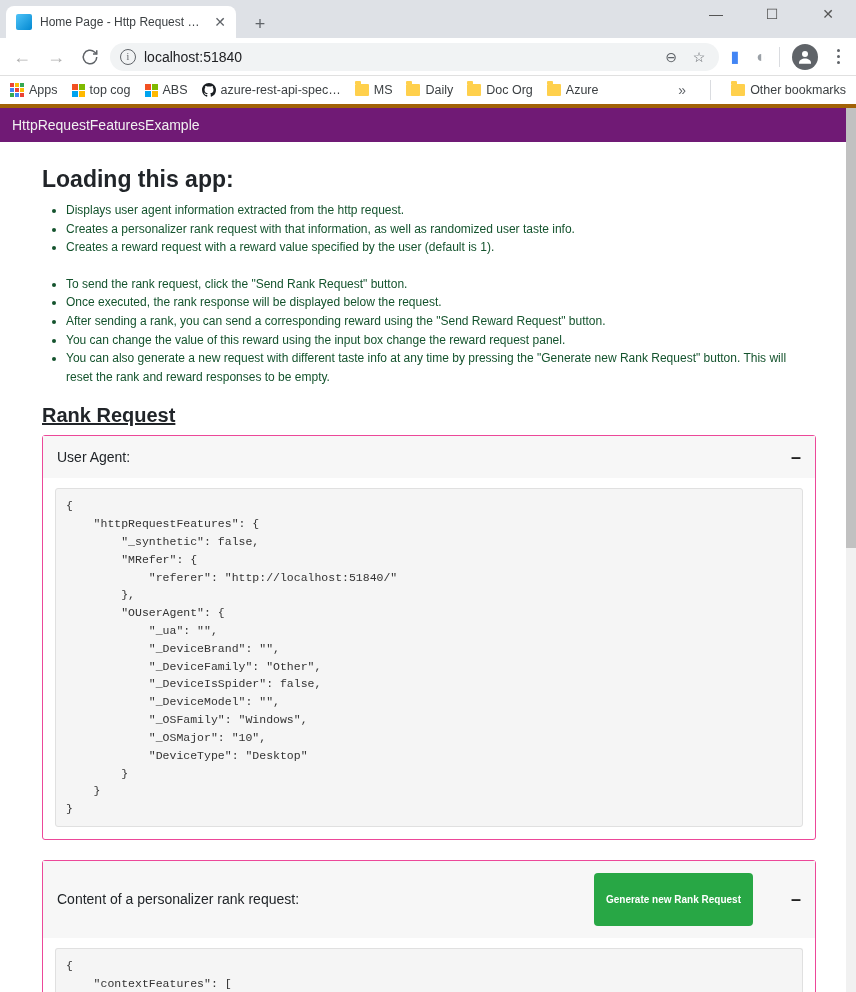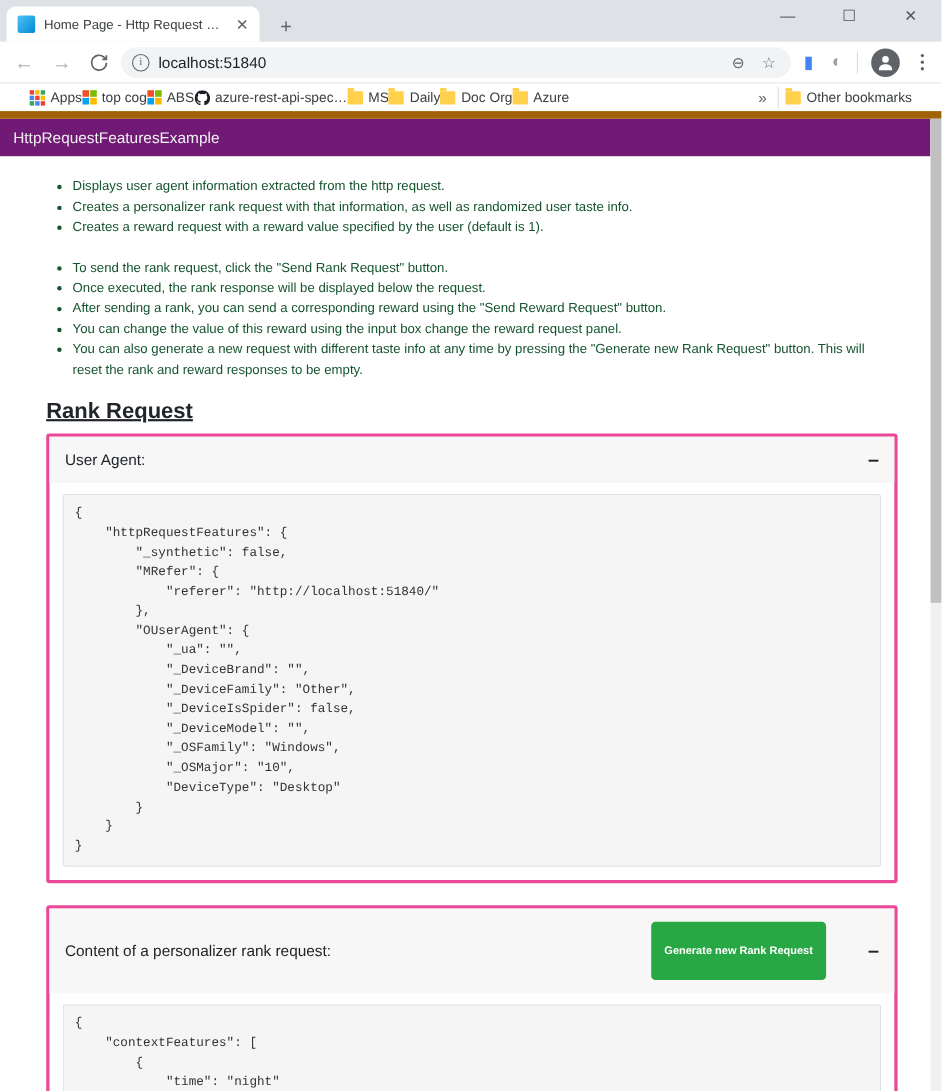--- a/index.html
+++ b/index.html
@@ -24,21 +24,21 @@
   .arrow { font-size:18px; line-height:1; }
   .omnibox { flex:1; height:28px; background:#f1f3f4; border-radius:14px; display:flex; align-items:center; padding:0 10px; gap:8px; font-size:14px; color:#202124; }
   .omnibox .info-icn { width:16px; height:16px; border:1px solid #5f6368; border-radius:50%; display:flex; align-items:center; justify-content:center; font-size:10px; color:#5f6368; font-family:serif; }
   .omnibox .url { flex:1; }
   .omni-icn { color:#5f6368; width:20px; text-align:center; }
   .avatar { width:26px; height:26px; background:#5f6368; border-radius:50%; margin:0 4px; display:flex; align-items:center; justify-content:center; }
   .avatar svg { width:18px; height:18px; fill:#fff; }
   .menu-dots { width:20px; display:flex; flex-direction:column; align-items:center; gap:3px; }
   .menu-dots span { width:3px; height:3px; background:#5f6368; border-radius:50%; }
 
-  .bookmarks { height:32px; background:#fff; border-bottom:7px solid #a16207; display:flex; align-items:center; padding:0 27px; font-size:12.5px; color:#3c4043; white-space:nowrap; }
+  .bookmarks { height:32px; background:#fff; border-bottom:4px solid #a16207; display:flex; align-items:center; padding:0 10px; gap:14px; font-size:12.5px; color:#3c4043; white-space:nowrap; }
   .bm { display:flex; align-items:center; gap:5px; cursor:pointer; }
   .apps-grid { display:grid; grid-template-columns:repeat(3,4px); grid-template-rows:repeat(3,4px); gap:1px; }
   .apps-grid span:nth-child(1){background:#ea4335;} .apps-grid span:nth-child(2){background:#fbbc04;}
   .apps-grid span:nth-child(3){background:#34a853;} .apps-grid span:nth-child(4){background:#4285f4;}
   .apps-grid span:nth-child(5){background:#ea4335;} .apps-grid span:nth-child(6){background:#fbbc04;}
   .apps-grid span:nth-child(7){background:#34a853;} .apps-grid span:nth-child(8){background:#4285f4;}
   .apps-grid span:nth-child(9){background:#ea4335;}
   .ms-sq { display:grid; grid-template-columns:6px 6px; grid-template-rows:6px 6px; gap:1px; }
   .ms-sq span:nth-child(1){background:#f25022;} .ms-sq span:nth-child(2){background:#7fba00;}
   .ms-sq span:nth-child(3){background:#00a4ef;} .ms-sq span:nth-child(4){background:#ffb900;}
@@ -48,21 +48,21 @@
   .bm-spacer { flex:1; }
   .bm-chevron { color:#5f6368; font-size:14px; padding:0 4px; }
 
   .page-scroll { position:absolute; top:108px; left:0; right:10px; bottom:0; overflow:hidden; }
   .app-bar { background:#701a75; color:#f1f1f1; font-size:14px; padding:9px 12px; }
   .content { padding:14px 30px 0 42px; color:#212529; }
   h2.sec { font-size:23px; font-weight:600; margin:10px 0 8px; }
   ul.info { margin:4px 0 18px; padding-left:24px; }
   ul.info li { font-size:12px; line-height:1.55; color:#14532d; }
 
-  .panel { border:3px solid #ec4899; border-radius:3px; margin-bottom:20px; }
+  .panel { border:1px solid #ec4899; border-radius:3px; margin-bottom:20px; }
   .panel-head { background:#f7f7f7; padding:12px 14px; font-size:14px; display:flex; align-items:center; gap:10px; }
   .panel-head .lbl { flex:0 0 auto; }
   .panel-head .grow { flex:1; }
   .panel-head .collapse { font-weight:bold; font-size:18px; line-height:1; color:#222; }
   .panel-body { padding:10px 12px 12px; }
   .code { background:#f5f5f5; border:1px solid #e0e0e0; border-radius:3px; padding:8px 10px; font-family:Consolas, "Courier New", monospace; font-size:11.5px; line-height:1.55; color:#333; white-space:pre; overflow:hidden; }
   .btn-green { background:#28a745; color:#fff; border:none; border-radius:4px; padding:21px 12px; font-size:10px; cursor:pointer;font-weight:bold; }
   .btn-green + .btn-green { margin-left:6px; }
 
   .v-scroll { position:absolute; top:108px; right:0; width:10px; bottom:0; background:#f1f1f1; }
@@ -184,20 +184,21 @@
       <span>Other bookmarks</span>
     </div>
 </div>
 
 <div class="page-scroll">
   <div class="app-bar">
     <span>HttpRequestFeaturesExample</span>
   </div>
   <div class="content">
 
+    <h2 class="sec">Loading this app:</h2>
     <ul class="info">
       <li>Displays user agent information extracted from the http request.</li>
       <li>Creates a personalizer rank request with that information, as well as randomized user taste info.</li>
       <li>Creates a reward request with a reward value specified by the user (default is 1).</li>
     </ul>
 
     <ul class="info">
       <li>To send the rank request, click the "Send Rank Request" button.</li>
       <li>Once executed, the rank response will be displayed below the request.</li>
       <li>After sending a rank, you can send a corresponding reward using the "Send Reward Request" button.</li>

